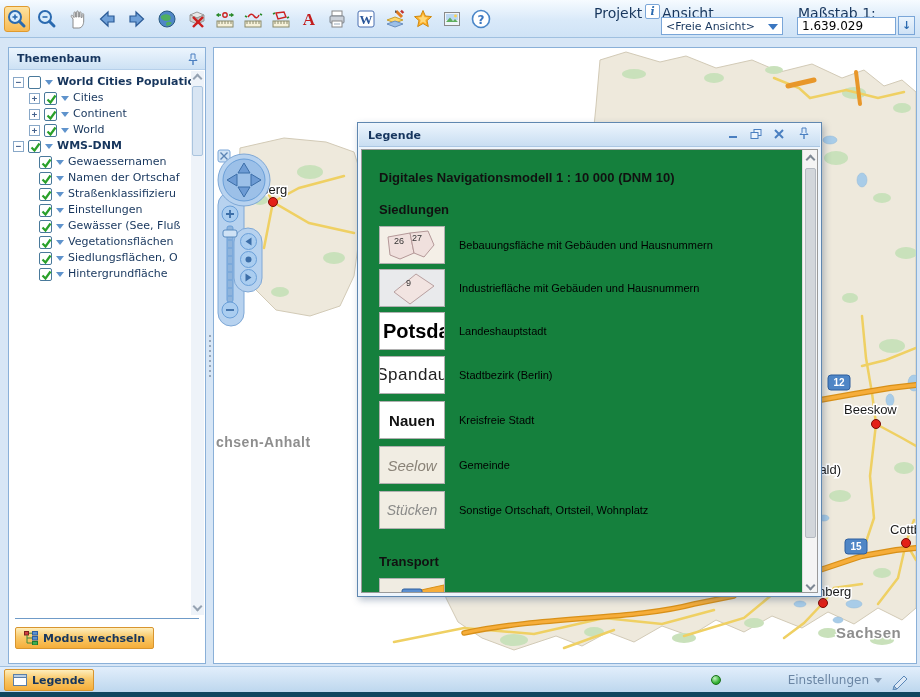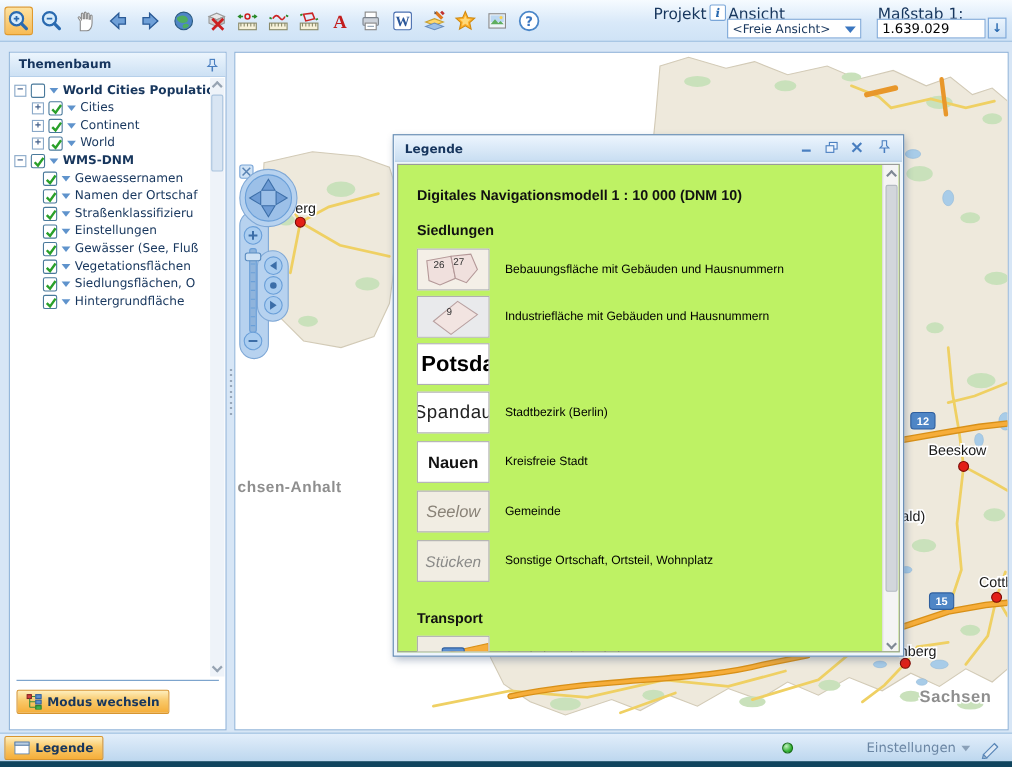--- a/index.html
+++ b/index.html
@@ -65,21 +65,21 @@
   
   .navctl { position:absolute; left:2px; top:100px; width:60px; height:185px; }
 
   
   .dialog { position:absolute; left:357px; top:122px; width:465px; height:475px; background:#eef5fc;
     border:1px solid #5f87b0; box-shadow:2px 3px 7px rgba(40,70,110,.35); z-index:5; }
   .dlg-title { position:absolute; left:1px; right:1px; top:1px; height:23px;
     background:linear-gradient(#ebf4fd,#c9def2); border-bottom:1px solid #aac6e2;
     font-weight:bold; font-size:11px; color:#16355e; line-height:23px; padding-left:9px; }
   .dlg-ctl { position:absolute; top:4px; width:16px; height:16px; color:#4a7fc0; font-weight:bold; text-align:center; line-height:14px; }
-  .dlg-content { position:absolute; left:3px; right:3px; top:26px; bottom:3px; background:#bef264; border:1px solid #9a9a9a; overflow:hidden;padding-left:47px; }
+  .dlg-content { position:absolute; left:3px; right:3px; top:26px; bottom:3px; background:#15803d; border:1px solid #9a9a9a; overflow:hidden;padding-left:47px; }
   .lg-head { position:absolute; left:17px; font:bold 13px "Liberation Sans",sans-serif; color:#111; }
   .lg-row { position:absolute; left:17px; right:20px; height:40px; }
   .lg-thumb { position:absolute; left:0; top:0; width:66px; height:38px; border:1px solid #b0b0b0; background:#fff; overflow:hidden; display:flex; align-items:center; justify-content:center; }
   .lg-label { position:absolute; left:80px; top:0; height:38px; display:flex; align-items:center; font:11px "Liberation Sans",sans-serif; color:#000; }
   .t-potsdam { font:bold 20px "Liberation Sans",sans-serif; color:#000; white-space:nowrap; margin-left:3px; }
   .t-spandau { font:17px "Liberation Sans",sans-serif; color:#222; letter-spacing:.5px; }
   .t-nauen   { font:bold 15px "Liberation Sans",sans-serif; color:#111; }
   .t-seelow  { font:italic 15px "Liberation Sans",sans-serif; color:#8a8378; }
   .t-stuecken{ font:italic 14px "Liberation Sans",sans-serif; color:#8a8a88; }
   .bg-beige { background:#f1ede3; }
@@ -590,20 +590,21 @@
             <text x="26" y="16" font-size="9" font-family="Liberation Sans,sans-serif" fill="#333">9</text>
           </svg>
       </div>
       <div class="lg-label">Industriefläche mit Gebäuden und Hausnummern</div>
     </div>
 
     <div class="lg-row" style="top:162px">
       <div class="lg-thumb" style="justify-content:flex-start">
           <span class="t-potsdam">Potsdam</span>
         </div>
+      <div class="lg-label">Landeshauptstadt</div>
     </div>
 
     <div class="lg-row" style="top:206px">
       <div class="lg-thumb">
           <span class="t-spandau">Spandau</span>
         </div>
       <div class="lg-label">Stadtbezirk (Berlin)</div>
     </div>
 
     <div class="lg-row" style="top:251px">

